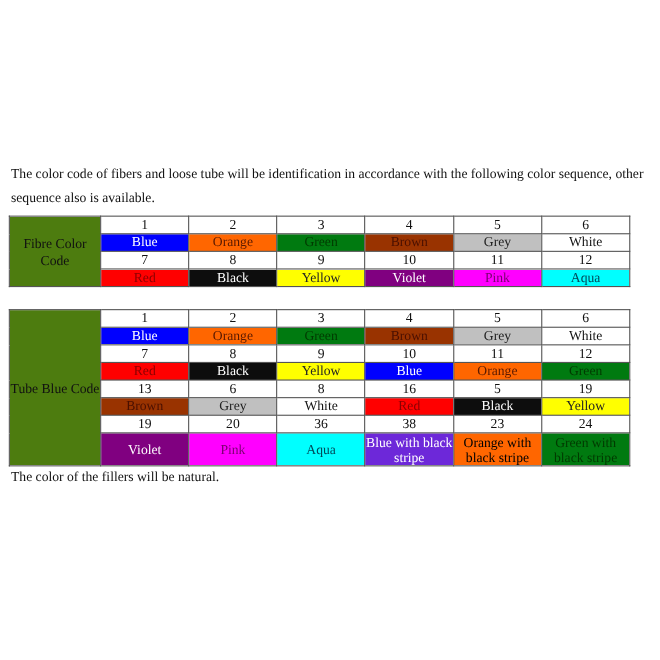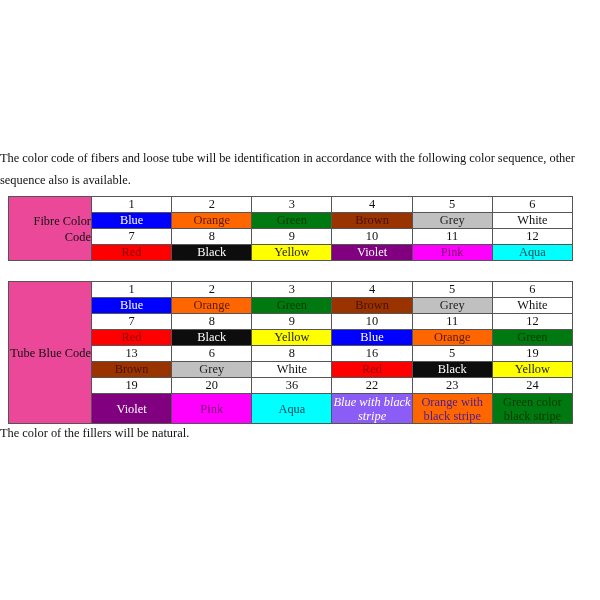--- a/index.html
+++ b/index.html
@@ -1,24 +1,24 @@
 <!DOCTYPE html>
 <html><head>
 <meta charset="utf-8">
 <style>
   html, body { margin:0; padding:0; }
   body { width:600px; height:600px; background:#ffffff; position:relative; overflow:hidden;
          font-family:"Liberation Serif","DejaVu Serif",serif; color:#111; }
-  .para { position:absolute; left:0; font-size:12.4px; line-height:22px; margin:0; }
+  .para { position:absolute; left:10px; font-size:12.4px; line-height:22px; margin:0; }
   #intro { top:147px; width:580px; }
   #footer { top:422px;text-align:center; }
   table.cc { position:absolute; left:8px; border-collapse:collapse; table-layout:fixed; width:565px; }
   table.cc td { border:1px solid #555; padding:0; text-align:center; vertical-align:middle;
                 font-size:12.4px; line-height:15px; height:15px; overflow:hidden; white-space:nowrap; }
-  table.cc td.label { white-space:normal; background:#ec4899; line-height:16px;text-align:right; }
+  table.cc td.label { white-space:normal; background:#4d7c0f; line-height:16px; }
   table.cc td.num { background:#fff; }
   table.cc td.tall { height:29px; white-space:normal; line-height:14px; }
   #fibre-table { top:196px; }
   #tube-table { top:281px; }
 </style>
 </head>
 <body>
 
 <p id="intro" class="para">The color code of fibers and loose tube will be identification in accordance with the following color sequence, other sequence also is available.</p>
 
@@ -126,28 +126,28 @@
         <td style="background: rgb(192, 192, 192); color: rgb(34, 34, 34);">Grey</td>
         <td style="background: rgb(255, 255, 255); color: rgb(17, 17, 17);">White</td>
         <td style="background: rgb(255, 0, 0); color: rgb(138, 0, 0);">Red</td>
         <td style="background: rgb(13, 13, 13); color: rgb(255, 255, 255);">Black</td>
         <td style="background: rgb(255, 255, 0); color: rgb(34, 34, 34);">Yellow</td>
       </tr>
       <tr>
         <td class="num">19</td>
         <td class="num">20</td>
         <td class="num">36</td>
-        <td class="num">22</td>
+        <td class="num">38</td>
         <td class="num">23</td>
         <td class="num">24</td>
       </tr>
       <tr>
         <td class="tall" style="background: rgb(128, 0, 128); color: rgb(255, 255, 255);">Violet</td>
         <td class="tall" style="background: rgb(255, 0, 255); color: rgb(122, 0, 112);">Pink</td>
         <td class="tall" style="background: rgb(0, 255, 255); color: rgb(0, 74, 90);">Aqua</td>
-        <td class="tall" style="background: #8b5cf6; color: rgb(255, 255, 255); font-style: italic;">Blue with black stripe</td>
-        <td class="tall" style="background: rgb(255, 102, 0); color: #4c1d95;">Orange with black stripe</td>
-        <td class="tall" style="background: rgb(0, 122, 16); color: rgb(0, 58, 0);">Green color black stripe</td>
+        <td class="tall" style="background: #6d28d9; color: rgb(255, 255, 255);">Blue with black stripe</td>
+        <td class="tall" style="background: rgb(255, 102, 0); color: #000000;">Orange with black stripe</td>
+        <td class="tall" style="background: rgb(0, 122, 16); color: rgb(0, 58, 0);">Green with black stripe</td>
       </tr>
     </tbody>
 </table>
 
 <p id="footer" class="para">The color of the fillers will be natural.</p>
 
 </body></html>

